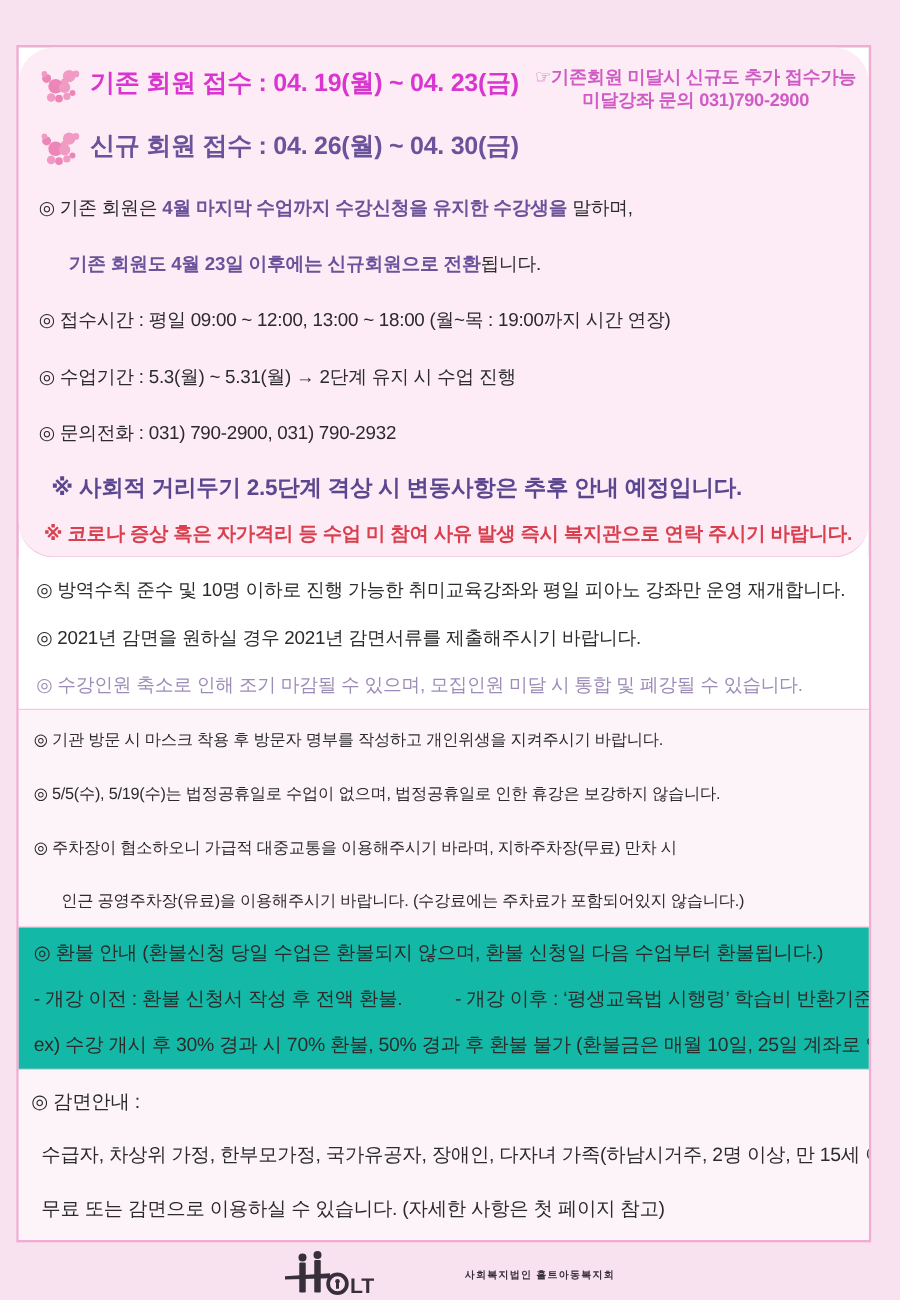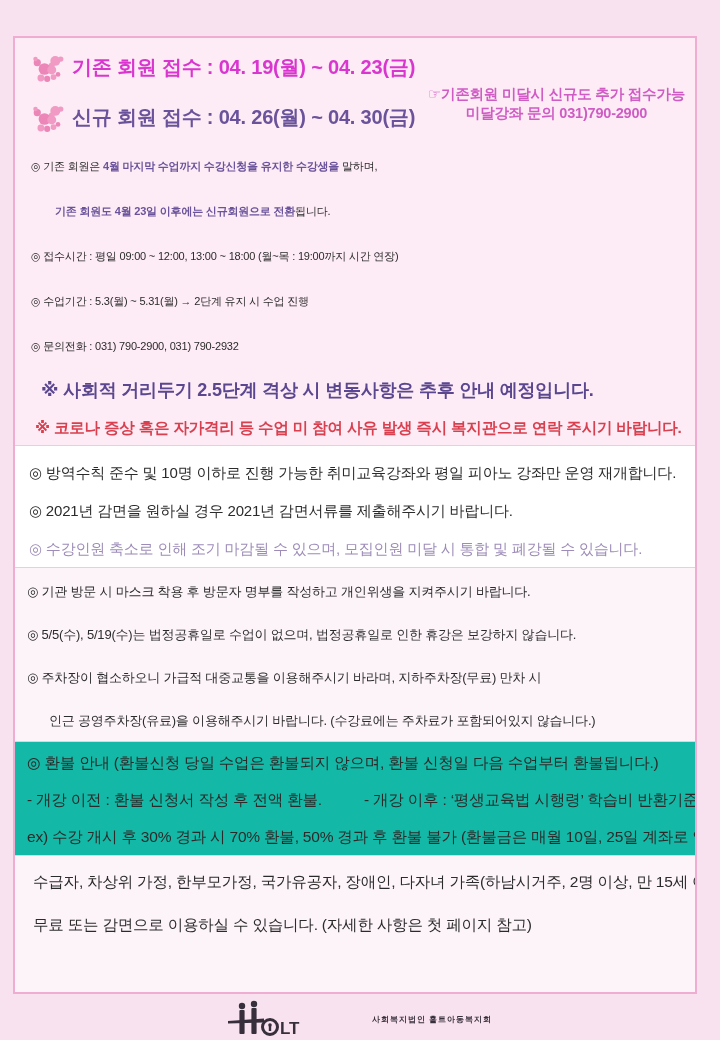--- a/index.html
+++ b/index.html
@@ -16,36 +16,36 @@
     color:var(--ink);
     letter-spacing:-0.2px;
     position:relative;
   }
   .main-box{
     position:absolute; left:13px; top:36px; width:684px;
     border:2px solid var(--border_pink);
     background:#fff;
   }
   section{display:block; white-space:nowrap; overflow:hidden;}
-  .sec-a{background:var(--bg_section_pink); height:408px; padding:12px 10px 0 16px; border-bottom:1px solid var(--divider);}
+  .sec-a{background:var(--bg_section_pink); height:408px; padding:12px 10px 0 16px; border-bottom:1px solid var(--divider);border-radius:28px;}
   .sec-b{background:#fff; height:122px; padding:8px 10px 0 14px; border-bottom:1px solid var(--divider);}
   .sec-c{background:var(--bg_section_faint); height:174px; padding:2px 10px 0 12px; border-bottom:1px solid var(--divider);}
   .sec-d{background:#14b8a6; height:114px; padding:2px 10px 0 12px; border-bottom:1px solid var(--divider);}
   .sec-e{background:var(--bg_section_faint); height:136px; padding:4px 10px 0 10px;}
 
   .hdr-row{display:flex; align-items:flex-start;}
   .hdr-row.first{height:50px;}
   .hdr-row.second{height:44px;}
   .poodle{width:36px; height:34px; flex:0 0 auto; margin-top:2px;}
   .hdr-text{font-size:20px; font-weight:bold; margin-left:5px; line-height:34px;}
   .hdr-text.magenta{color:var(--magenta);}
   .hdr-text.purple{color:var(--purple);}
-  .hdr-note{margin-left:auto; text-align:center; font-size:14.5px; font-weight:bold; color:var(--pink_note); line-height:19px; padding-top:3px;margin-top:32px;}
+  .hdr-note{margin-left:auto; text-align:center; font-size:14.5px; font-weight:bold; color:var(--pink_note); line-height:19px; padding-top:3px;}
 
-  .s1-line{font-size:11px; line-height:45px; color:var(--ink);}
+  .s1-line{font-size:15px; line-height:45px; color:var(--ink);}
   .s1-line .em{color:var(--purple); font-weight:bold;}
   .s1-line.indent{padding-left:24px;}
   .notice-purple{font-size:18px; font-weight:bold; color:var(--purple_dark); line-height:42px; padding-left:10px;}
   .notice-red{font-size:15.5px; font-weight:bold; color:var(--red); line-height:34px; padding-left:4px;}
 
   .s2-line{font-size:15px; line-height:38px; color:var(--ink);}
   .s2-line.muted{color:var(--muted);}
   .s3-line{font-size:13px; line-height:43px; color:var(--ink);}
   .s3-line.indent{padding-left:22px;}
   .s4-line{font-size:15.5px; line-height:37px; color:var(--ink);}
@@ -134,20 +134,21 @@
   <section class="sec-d">
     <div class="s4-line">◎ 환불 안내 (환불신청 당일 수업은 환불되지 않으며, 환불 신청일 다음 수업부터 환불됩니다.)</div>
     <div class="s4-line s4-split">
       <span>- 개강 이전 : 환불 신청서 작성 후 전액 환불.</span>
       <span>- 개강 이후 : ‘평생교육법 시행령’ 학습비 반환기준 환불</span>
     </div>
     <div class="s4-line">ex) 수강 개시 후 30% 경과 시 70% 환불, 50% 경과 후 환불 불가 (환불금은 매월 10일, 25일 계좌로 입금)</div>
   </section>
 
   <section class="sec-e">
+    <div class="s5-line">◎ 감면안내 :</div>
     <div class="s5-line indent">수급자,  차상위 가정,  한부모가정, 국가유공자, 장애인, 다자녀 가족(하남시거주, 2명 이상, 만 15세 이하)은</div>
     <div class="s5-line indent">무료 또는 감면으로 이용하실 수 있습니다. (자세한 사항은 첫 페이지 참고)</div>
   </section>
 
 </div>
 
 <div class="footer">
   <svg class="holt-mark" viewBox="0 0 92 40">
     <g fill="#37303c">
       <circle cx="14" cy="7" r="3.2"></circle>

